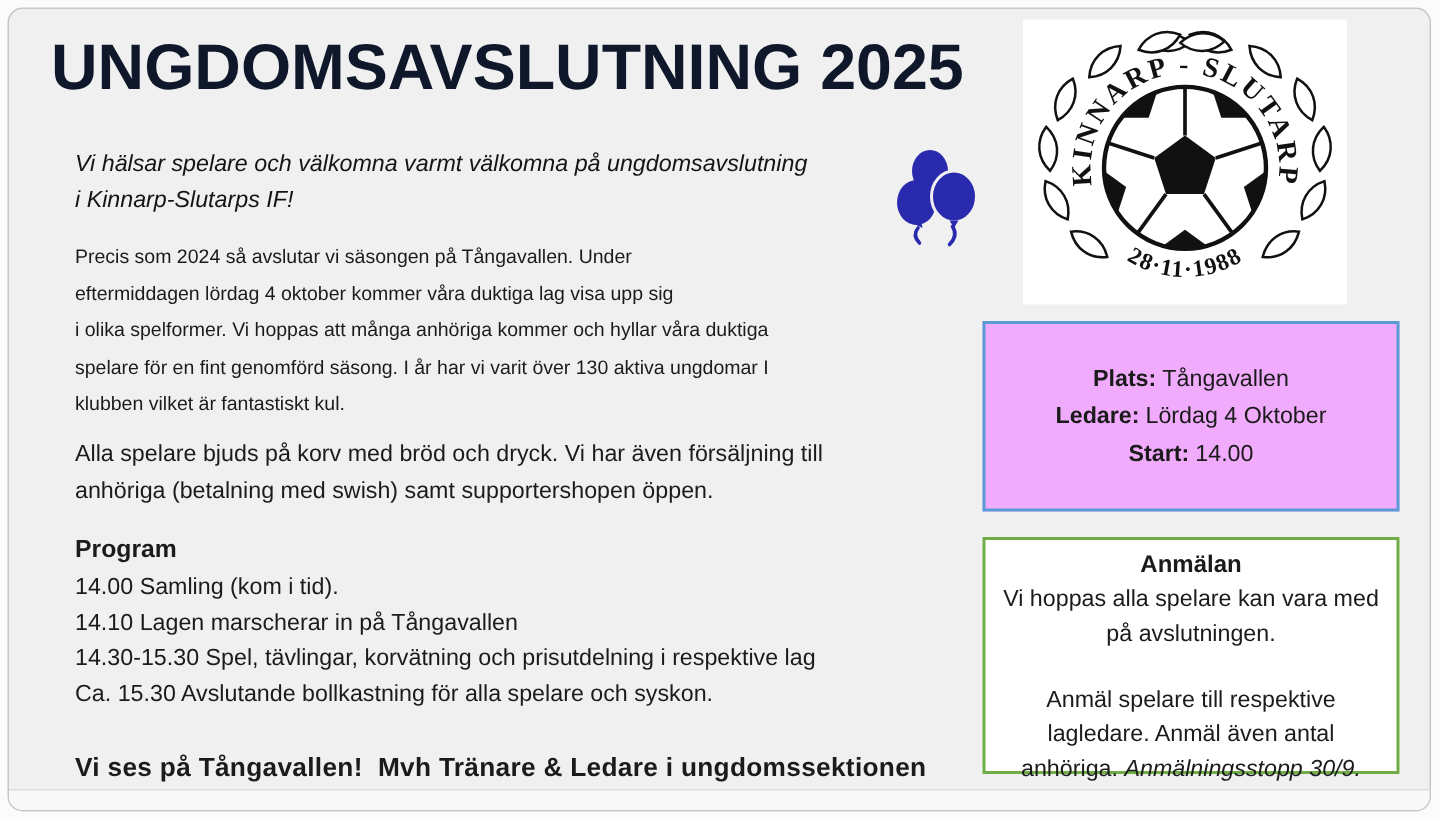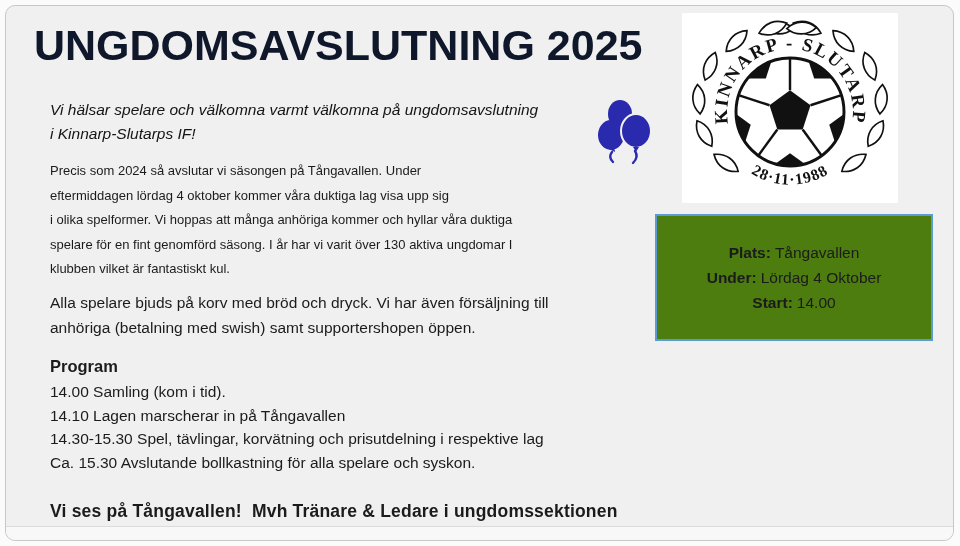--- a/index.html
+++ b/index.html
@@ -47,21 +47,21 @@
 
   .balloons { left: 590px; top: 92px; }
 
   .logo-box {
     left: 676px; top: 7px; width: 216px; height: 190px;
     background: #ffffff;
   }
 
   .info-box {
     left: 649px; top: 208px; width: 278px; height: 127px;
-    background: #4d7c0f;
+    background: #f0abfc;
     border: 2px solid #5b9bd5;
     box-sizing: border-box;
     display: flex; flex-direction: column; justify-content: center;
     text-align: center;
     font-size: 15.5px; line-height: 25px;
     padding: 2px 6px;
   }
   .info-row b { margin-right: 4px; }
 
   .signup-box {
@@ -180,22 +180,29 @@
     <div>Ca. 15.30 Avslutande bollkastning för alla spelare och syskon.</div>
   </div>
 
   <div class="abs closing">Vi ses på Tångavallen!&nbsp; Mvh Tränare &amp; Ledare i ungdomssektionen</div>
 
   <div class="abs info-box">
     <div class="info-row">
       <b>Plats:</b><span>Tångavallen</span>
     </div>
     <div class="info-row">
-      <b>Under:</b><span>Lördag 4 Oktober</span>
+      <b>Ledare:</b><span>Lördag 4 Oktober</span>
     </div>
     <div class="info-row">
       <b>Start:</b><span>14.00</span>
     </div>
   </div>
 
+  <div class="abs signup-box">
+    <div class="signup-heading">Anmälan</div>
+    <div class="pre">Vi hoppas alla spelare kan vara med
+på avslutningen.</div>
+    <div class="signup-gap"></div>
+    <div><span>Anmäl spelare till respektive lagledare. Anmäl även antal anhöriga. </span><i>Anmälningsstopp 30/9.</i></div>
+  </div>
 
   <div class="bottom-strip"></div>
 </div>
 
 </body></html>

